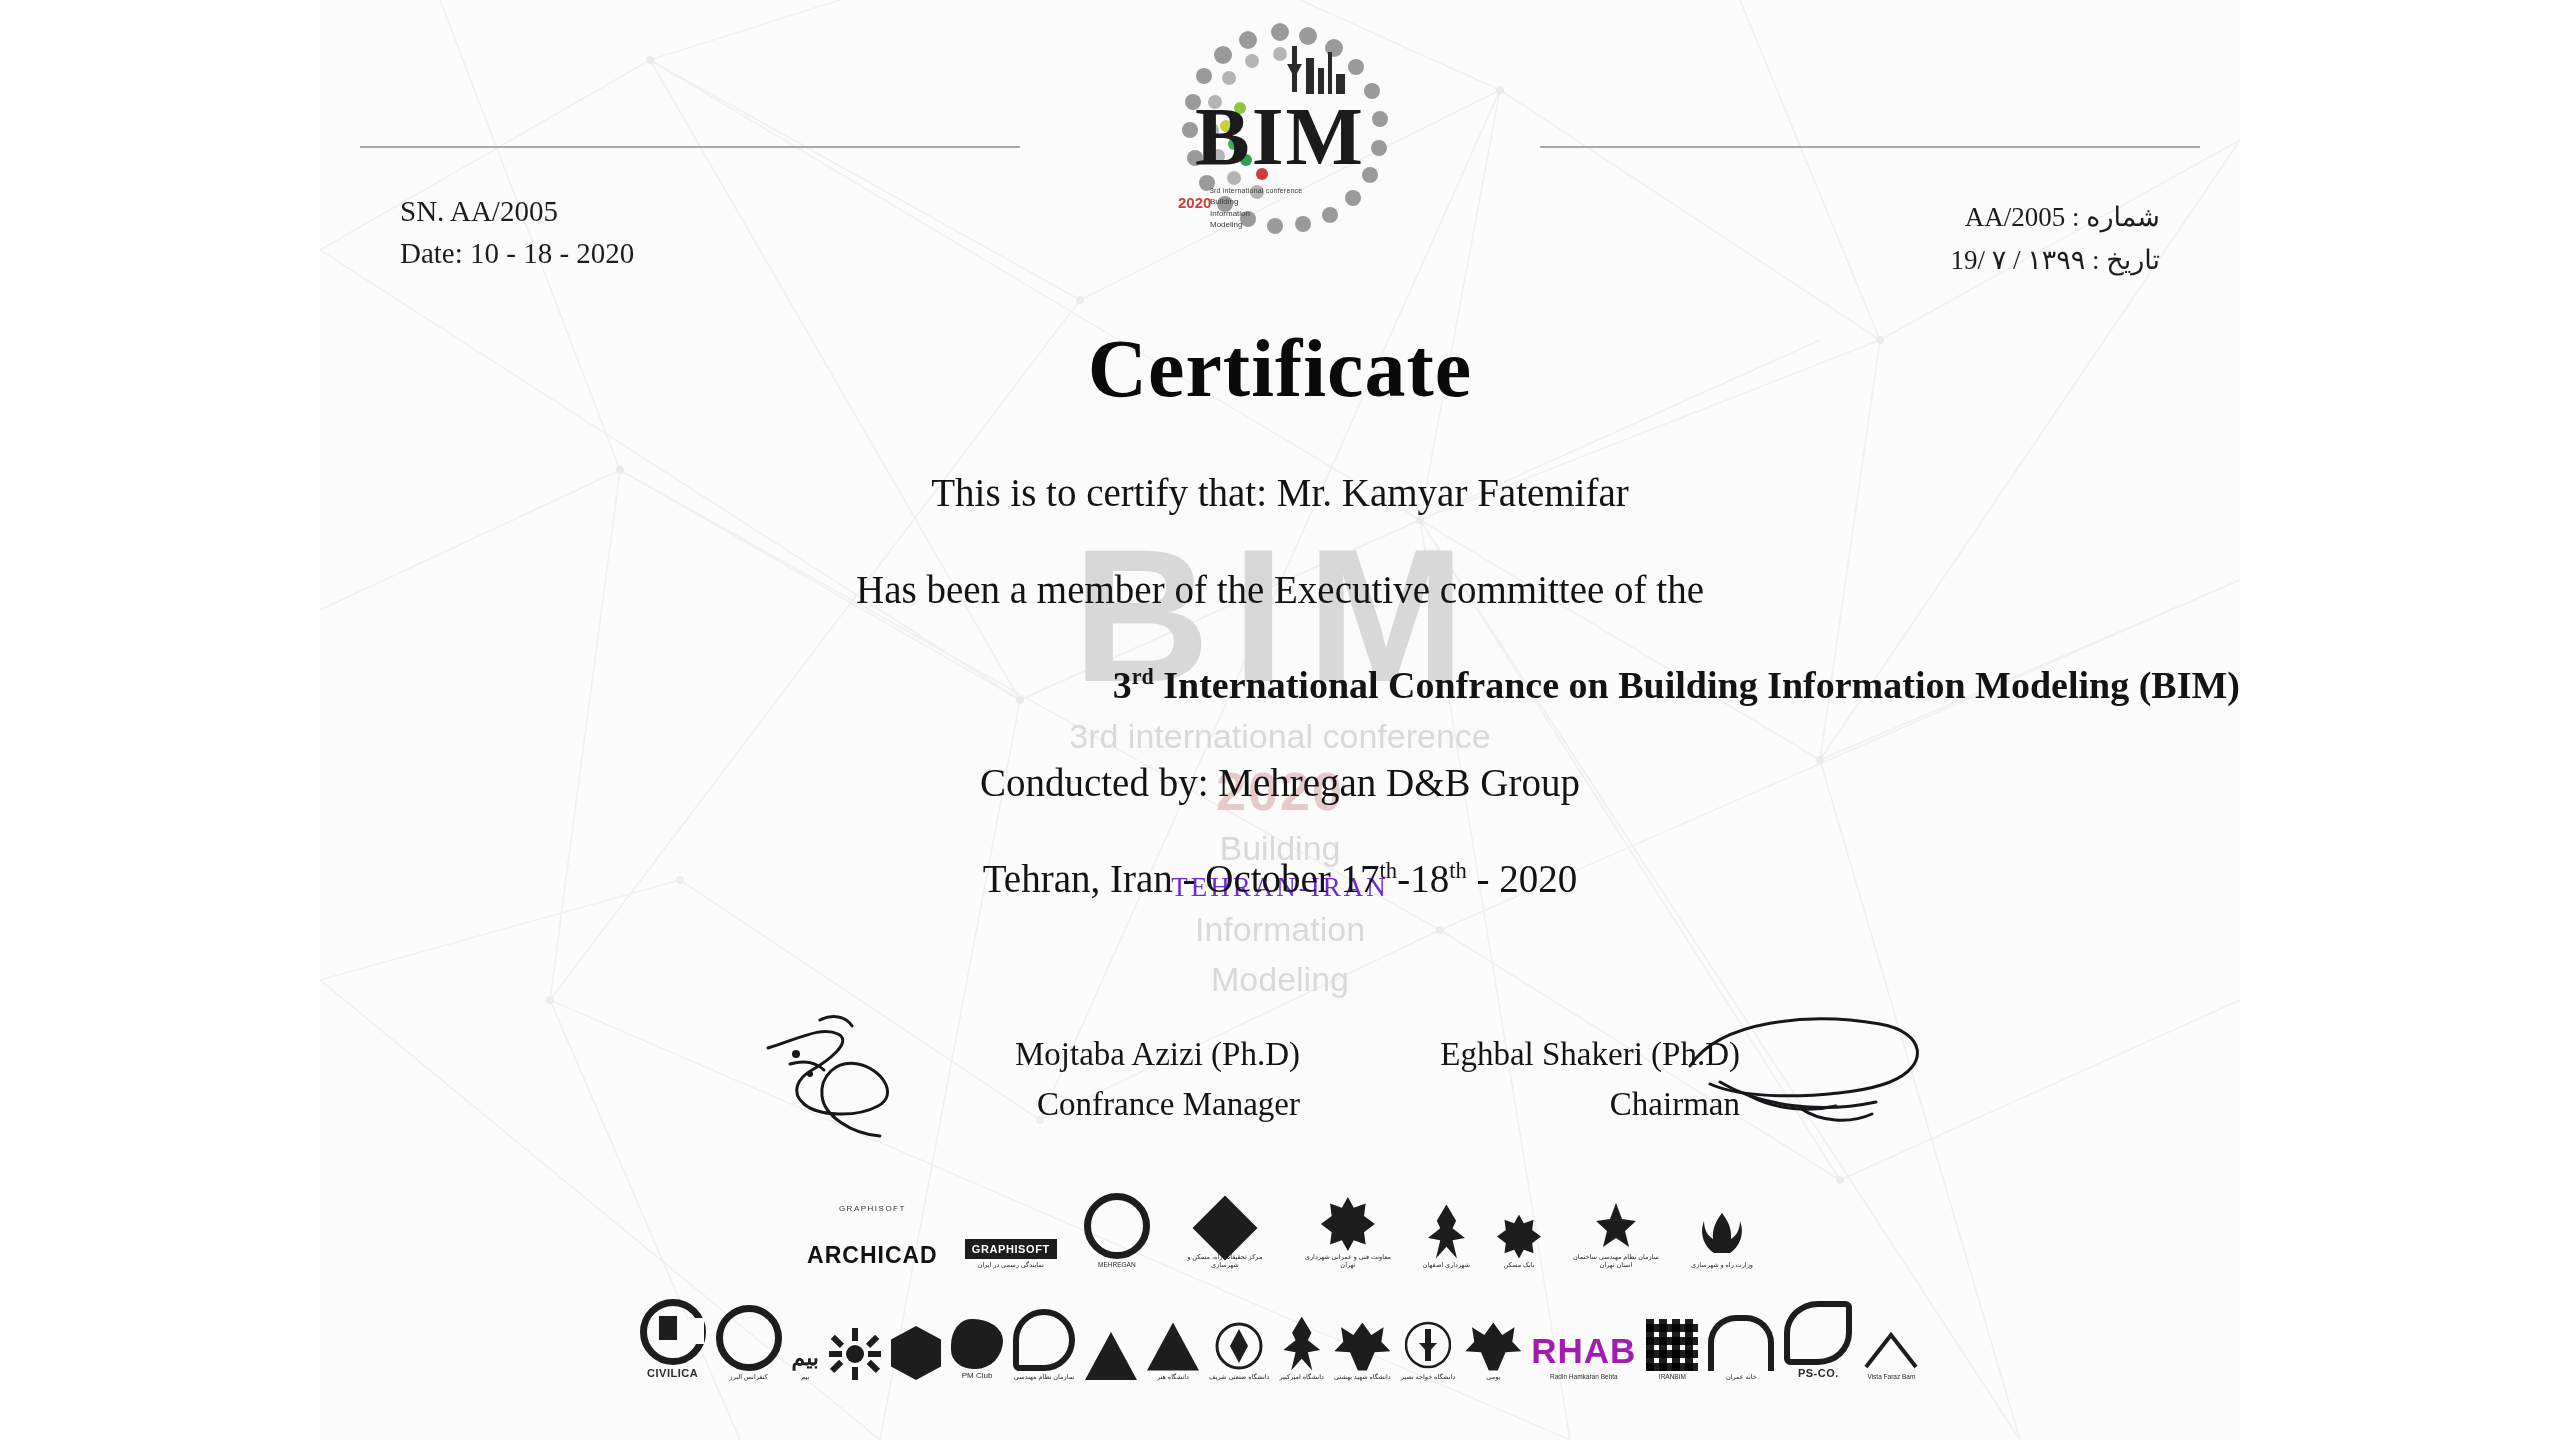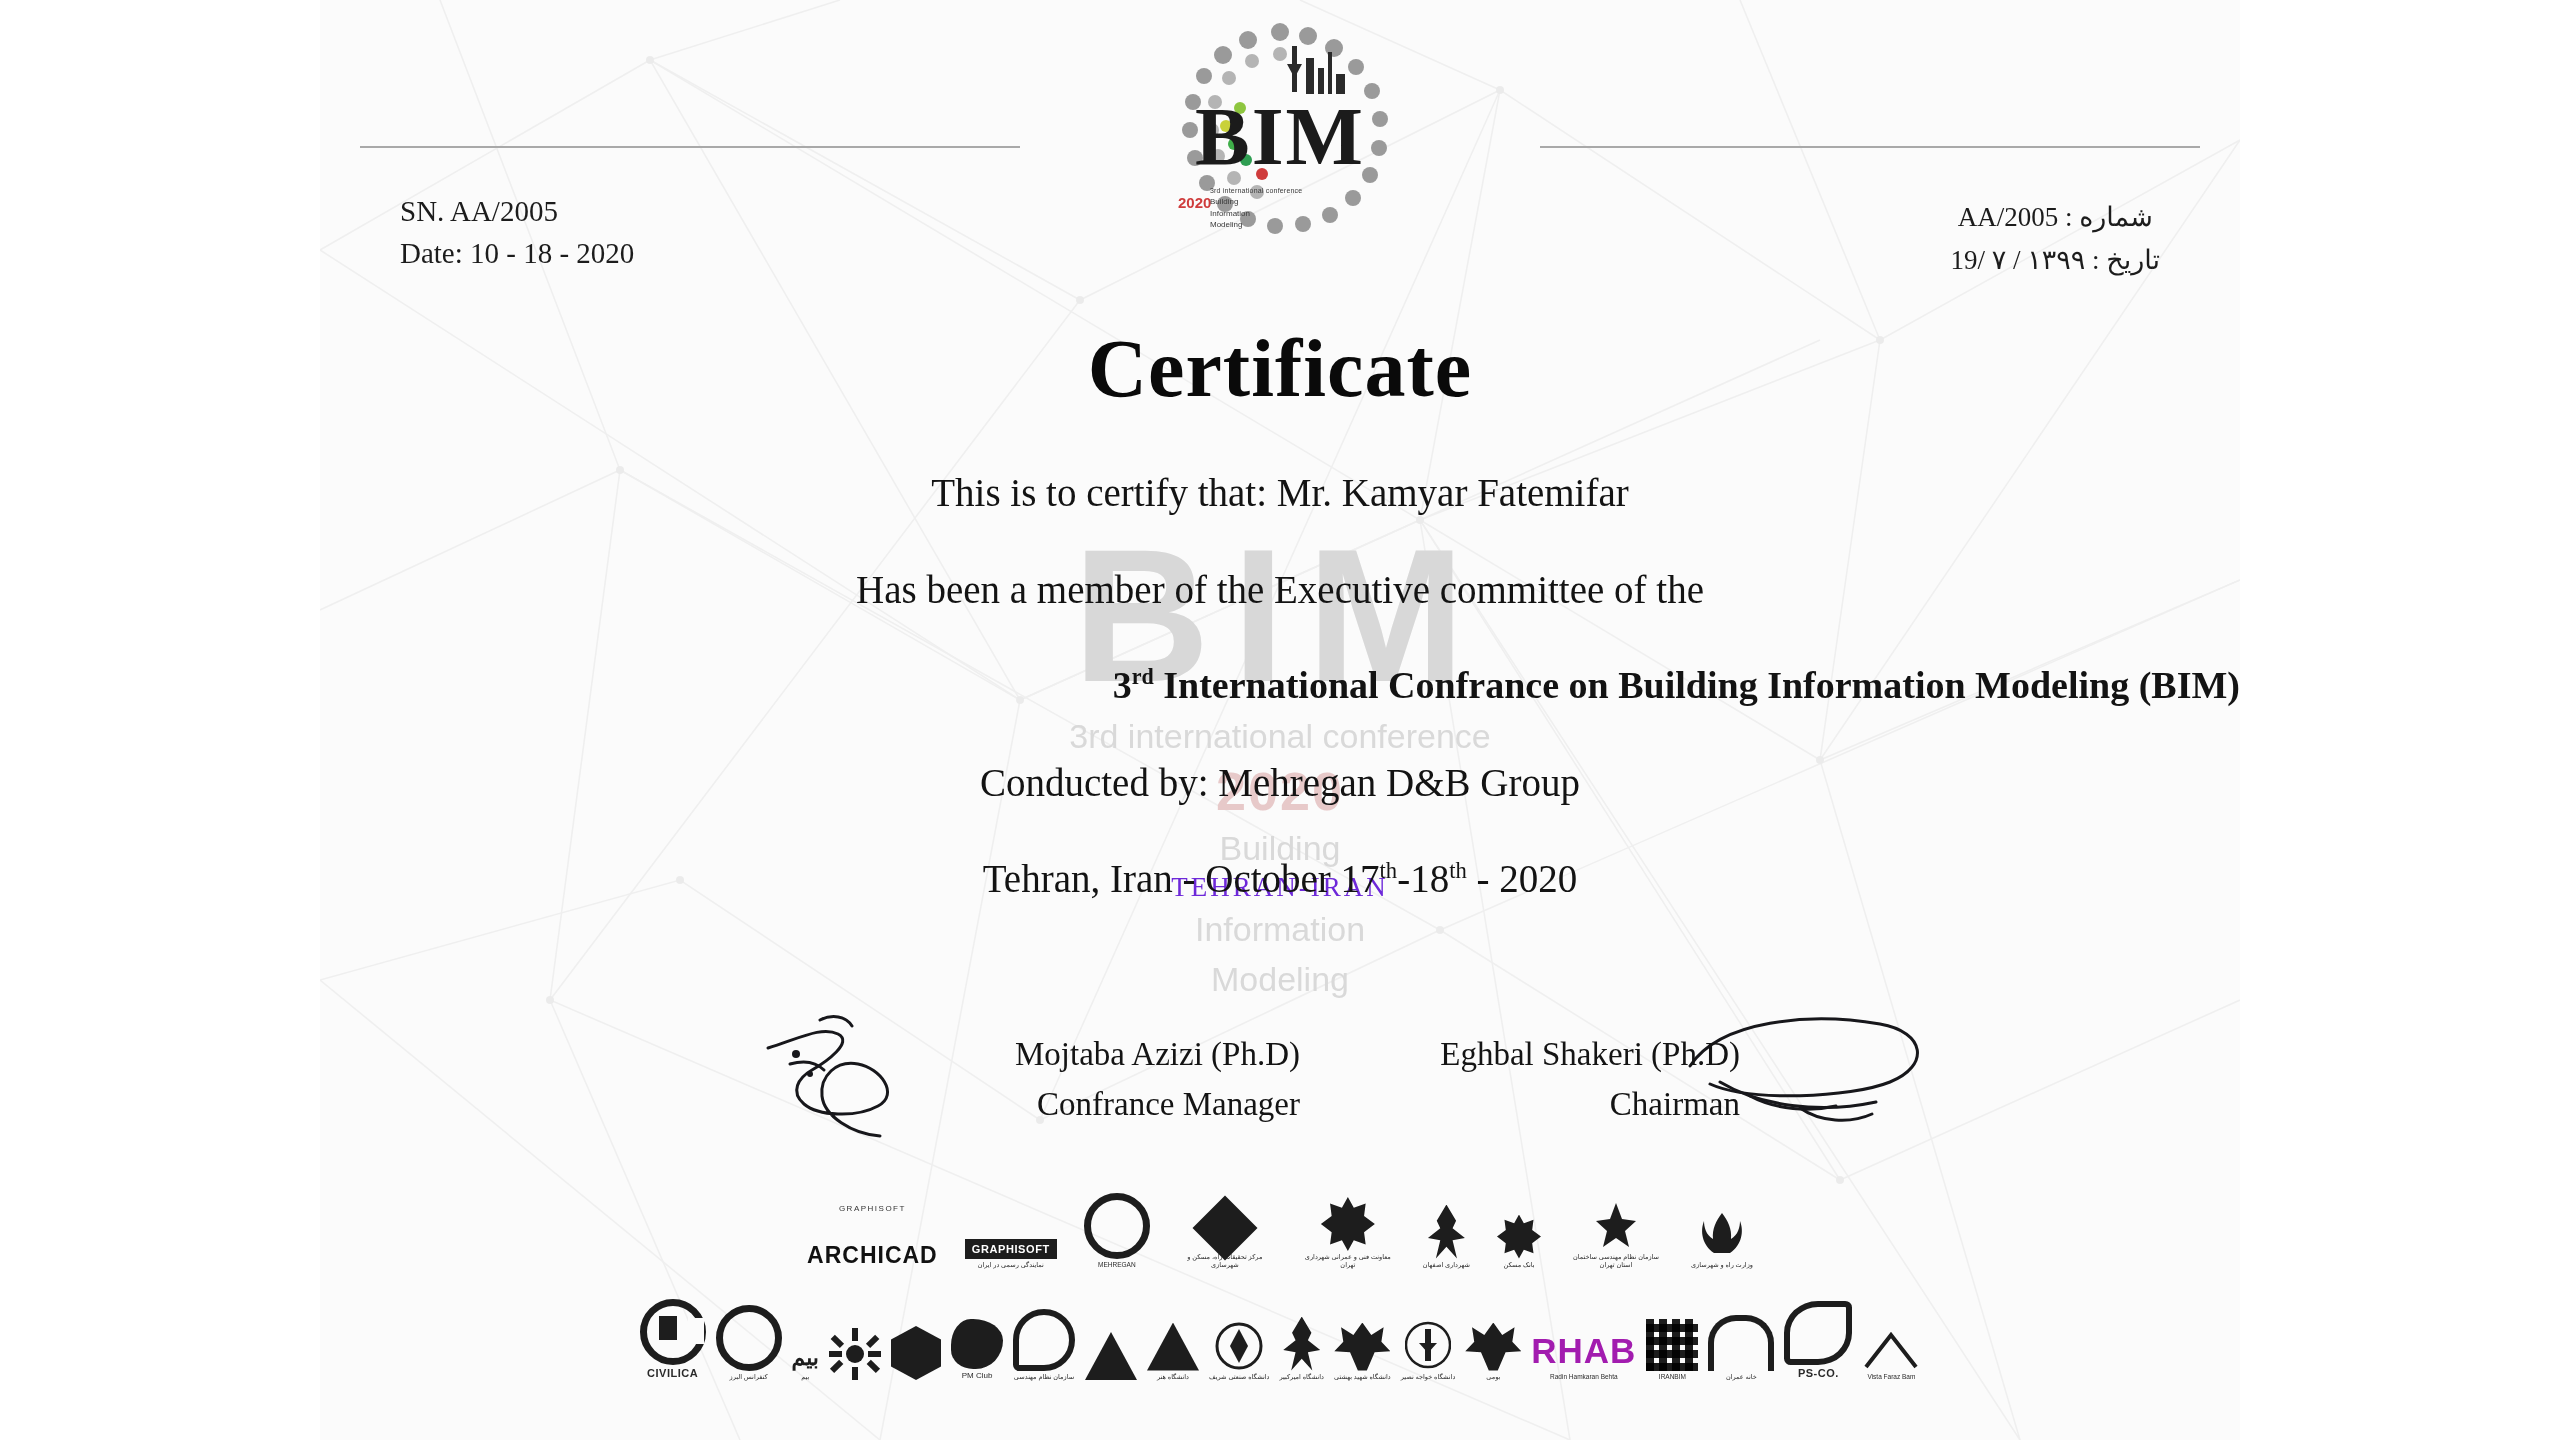--- a/index.html
+++ b/index.html
@@ -136,21 +136,21 @@
     left: 80px;
     top: 190px;
     font-size: 29px;
     color: #1c1c1c;
     line-height: 1.45;
   }
   #meta-right {
     position: absolute;
     right: 80px;
     top: 196px;
-    text-align: center;
+    text-align: right;
     direction: rtl;
     font-size: 27px;
     color: #1c1c1c;
     line-height: 1.6;
   }
   #meta-right .ltr { direction: ltr; unicode-bidi: embed; }
 
   
   #title {
     position: absolute;

